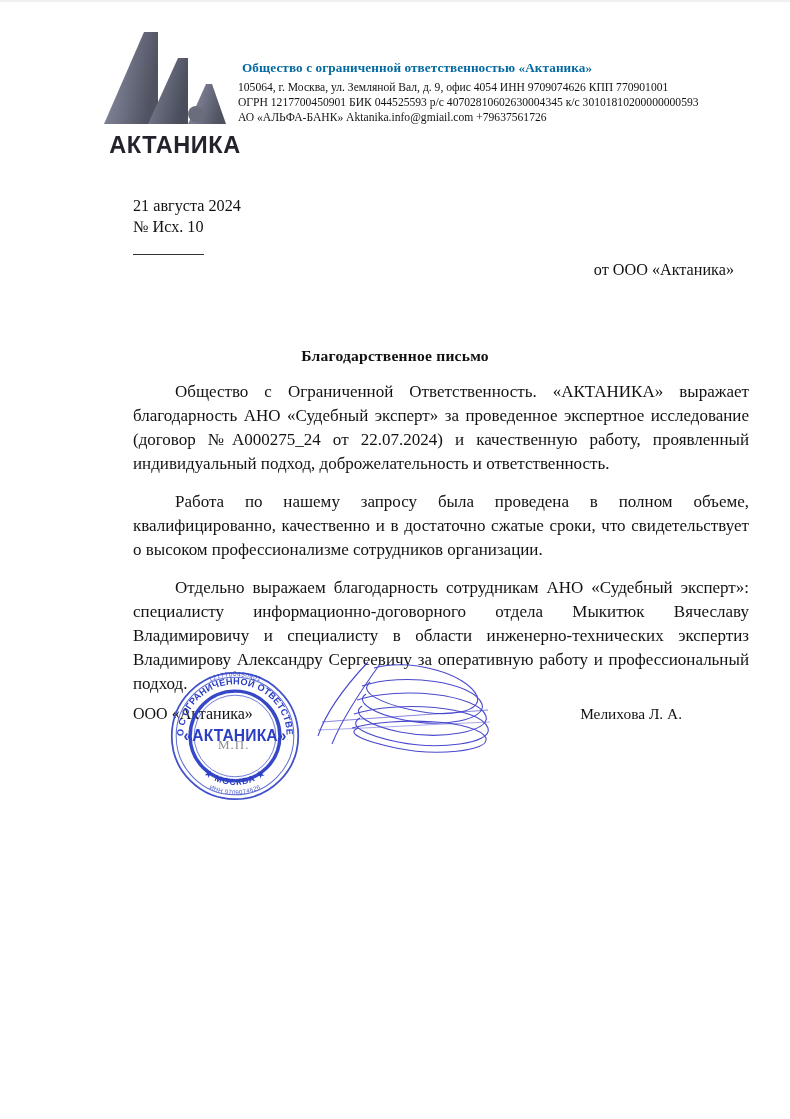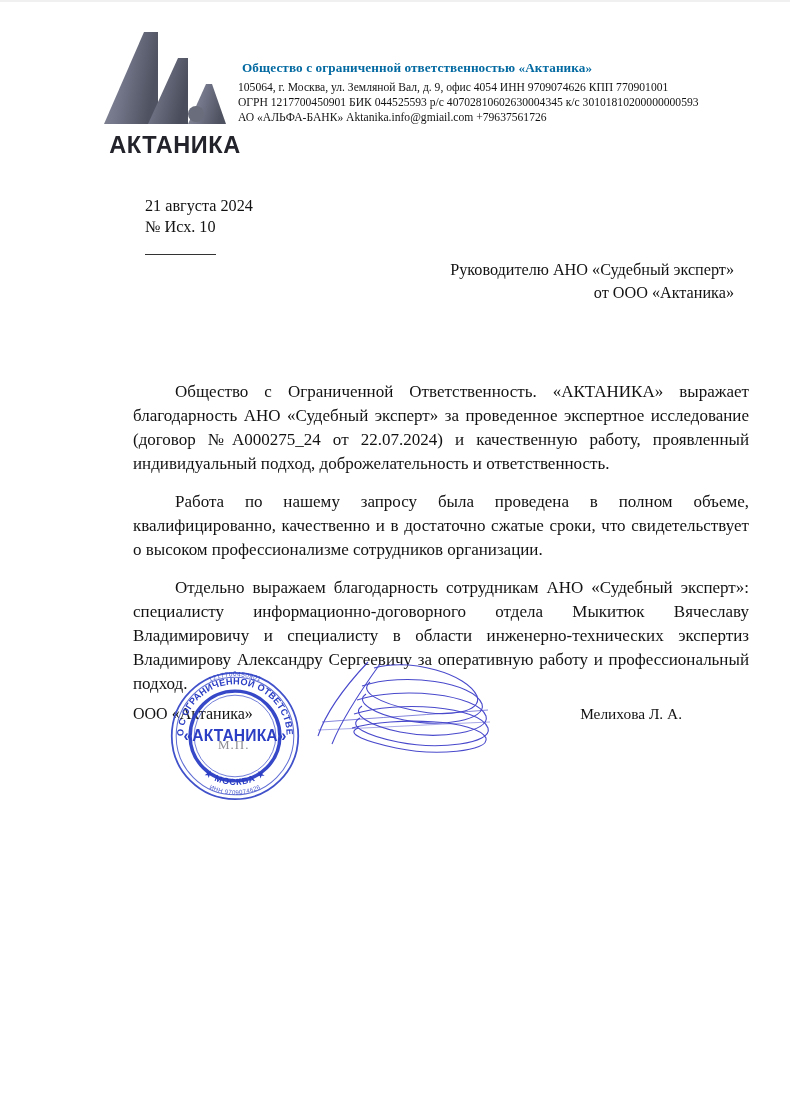--- a/index.html
+++ b/index.html
@@ -81,21 +81,20 @@
     line-height: 15.2px;
     color: #131313;
     white-space: nowrap;
   }
 
   
   .doc-meta {
     position: absolute;
     left: 133px;
     top: 194px;
-    margin-left: 12px;
   }
   .doc-date {
     font-size: 16.2px;
     line-height: 21px;
     color: #121212;
   }
   .doc-number {
     font-size: 16.2px;
     line-height: 21px;
     color: #121212;
@@ -244,24 +243,24 @@
       <div class="company-line">АО «АЛЬФА-БАНК»  Aktanika.info@gmiail.com   +79637561726</div>
     </div>
   </div>
 
   <div class="doc-meta">
     <div class="doc-date">21 августа 2024</div>
     <div><span class="doc-number">№ Исх. 10</span></div>
   </div>
 
   <div class="addressee">
-    <div>Руководителю АНО «Судебный эксперт»</div>
     <div>от  ООО «Актаника»</div>
   </div>
 
+  <div class="letter-title">Благодарственное письмо</div>
 
   <div class="body-text">
     <p>Общество с Ограниченной Ответственность. «АКТАНИКА» выражает благодарность АНО «Судебный эксперт» за проведенное экспертное исследование (договор №А000275_24 от 22.07.2024) и качественную работу, проявленный индивидуальный подход, доброжелательность и ответственность.</p>
     <p>Работа по нашему запросу была проведена в полном объеме, квалифицированно, качественно и в достаточно сжатые сроки, что свидетельствует о высоком профессионализме сотрудников организации.</p>
     <p>Отдельно выражаем благодарность сотрудникам АНО «Судебный эксперт»: специалисту информационно-договорного отдела Мыкитюк Вячеславу Владимировичу и специалисту в области инженерно-технических экспертиз Владимирову Александру Сергеевичу за оперативную работу и профессиональный подход.</p>
   </div>
 
   <div class="mp-mark">М.П.</div>
 
   <div class="sign-row">

